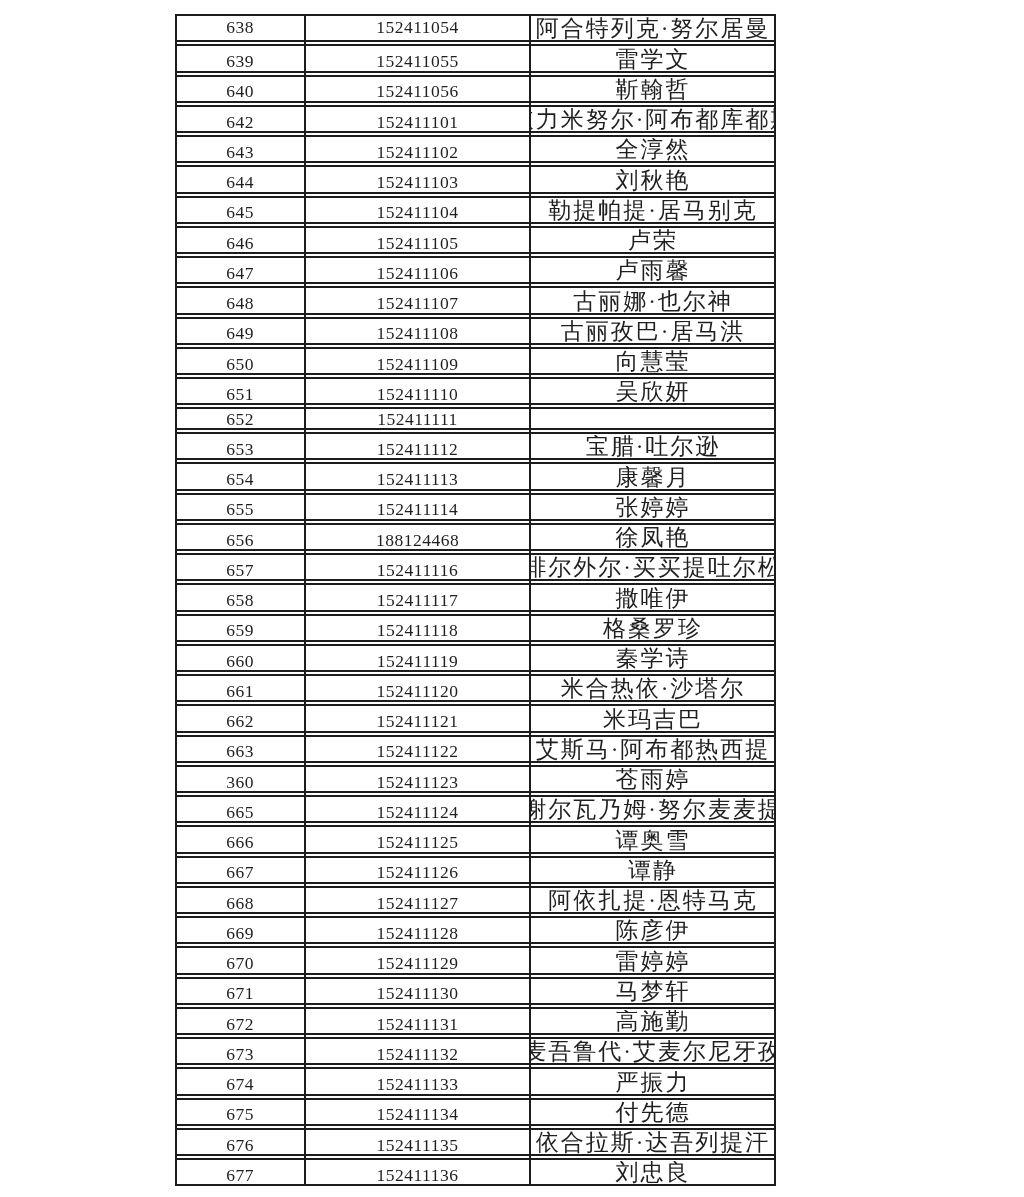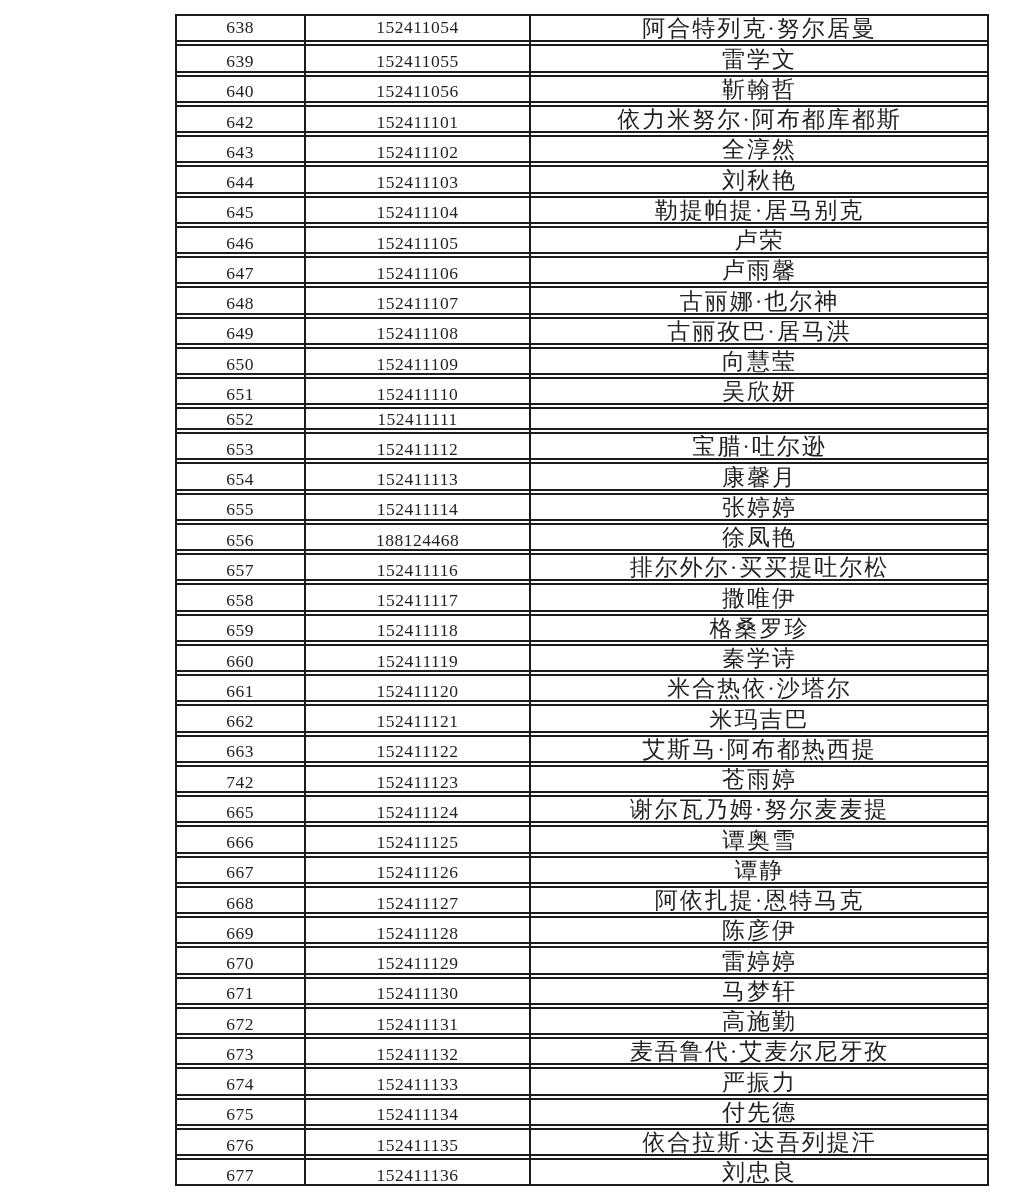--- a/index.html
+++ b/index.html
@@ -16,21 +16,21 @@
   }
   .page {
     position: absolute;
     inset: 0;
     background: #ffffff;
   }
   .tbl {
     position: absolute;
     left: 175px;
     top: 14px;
-    width: 814px;
+    width: 601px;
     height: 1172px;
   }
   .rows {
     display: flex;
     flex-direction: column;
     height: 100%;
   }
   .row {
     flex: 1 1 auto;
     display: flex;
@@ -217,21 +217,21 @@
     <div class="cell c3">米玛吉巴</div>
   </div>
 
   <div class="row">
     <div class="cell c1">663</div>
     <div class="cell c2">152411122</div>
     <div class="cell c3">艾斯马·阿布都热西提</div>
   </div>
 
   <div class="row">
-    <div class="cell c1">742</div>
+    <div class="cell c1">360</div>
     <div class="cell c2">152411123</div>
     <div class="cell c3">苍雨婷</div>
   </div>
 
   <div class="row">
     <div class="cell c1">665</div>
     <div class="cell c2">152411124</div>
     <div class="cell c3">谢尔瓦乃姆·努尔麦麦提</div>
   </div>
 

